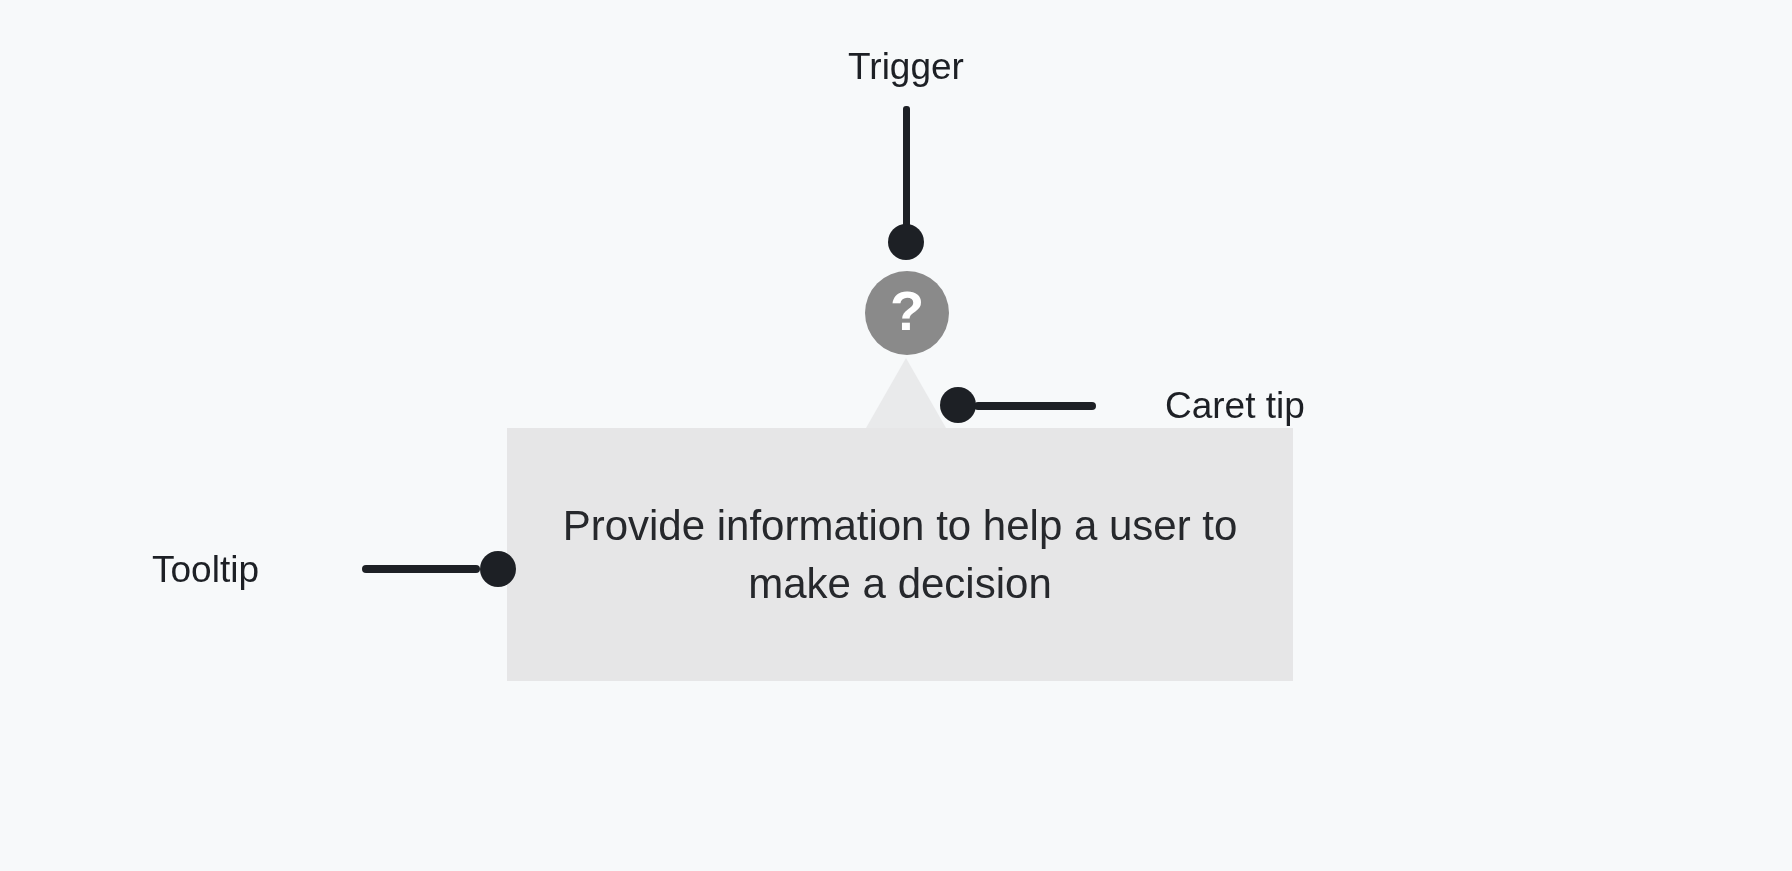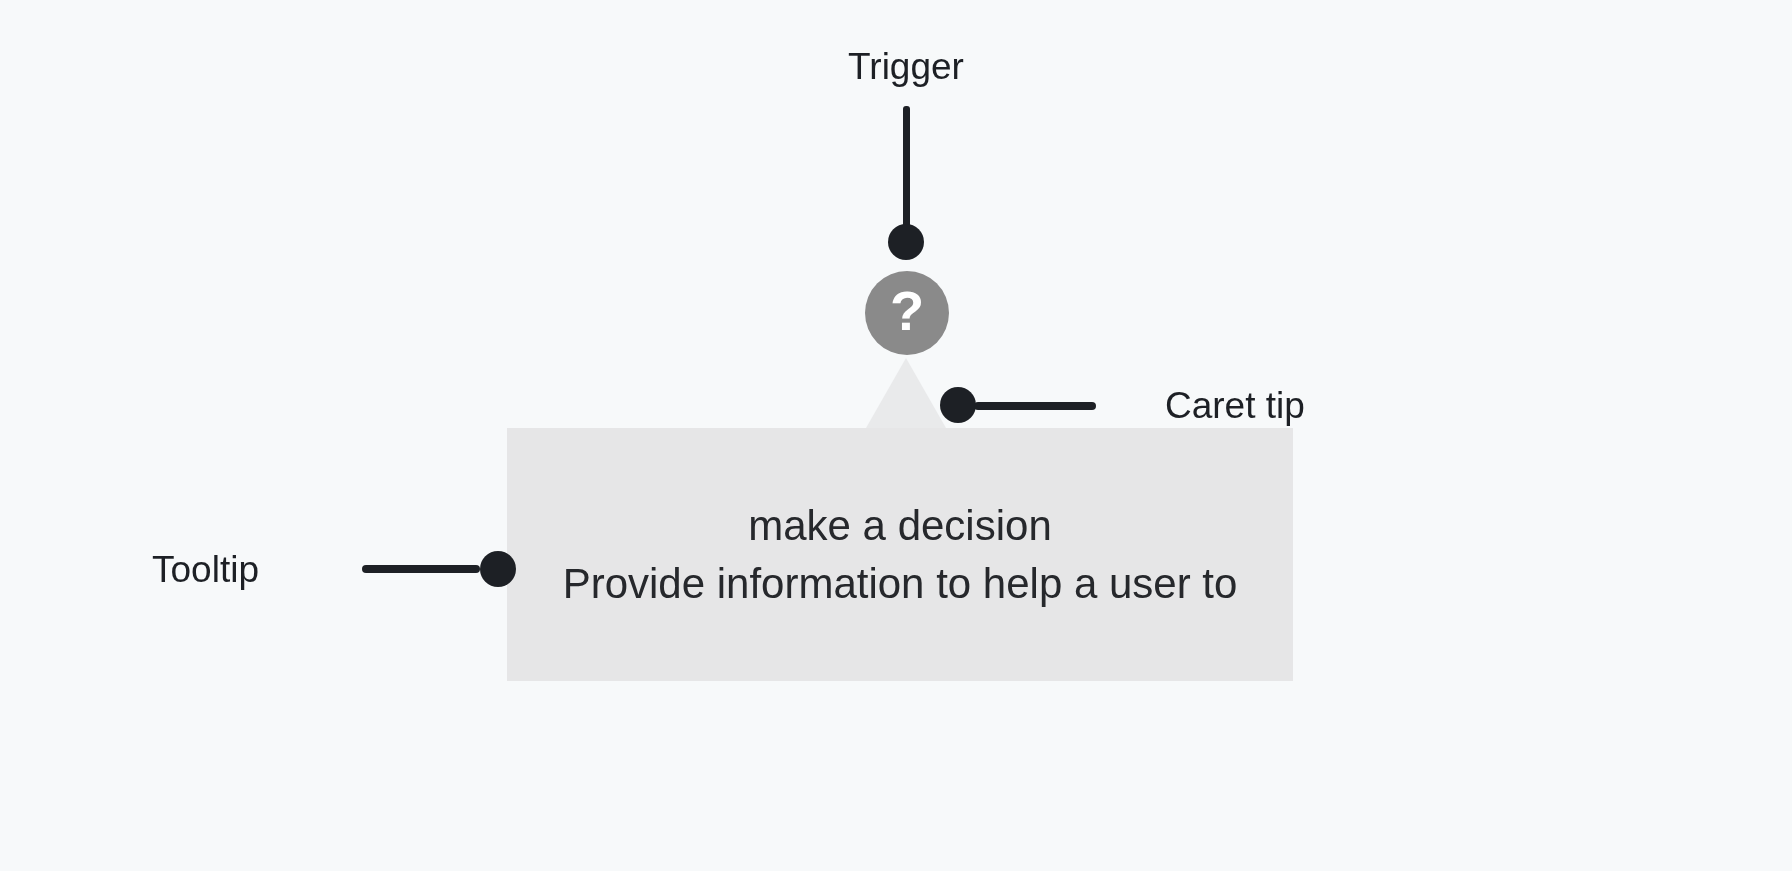--- a/index.html
+++ b/index.html
@@ -79,22 +79,22 @@
 <div class="abs dot trigger-dot"></div>
 
 <div class="abs help-icon">
   <span class="glyph">?</span>
 </div>
 
 <div class="abs caret"></div>
 
 <div class="abs tooltip-box">
   <div class="tooltip-text">
+    <div>Provide information to help a user to</div>
     <div>make a decision</div>
-    <div>Provide information to help a user to</div>
   </div>
 </div>
 
 <div class="abs dot caret-dot"></div>
 <div class="abs leader-h caret-line"></div>
 <div class="abs label caret-label">Caret tip</div>
 
 <div class="abs label tooltip-label">Tooltip</div>
 <div class="abs leader-h tooltip-line"></div>
 <div class="abs dot tooltip-dot"></div>

